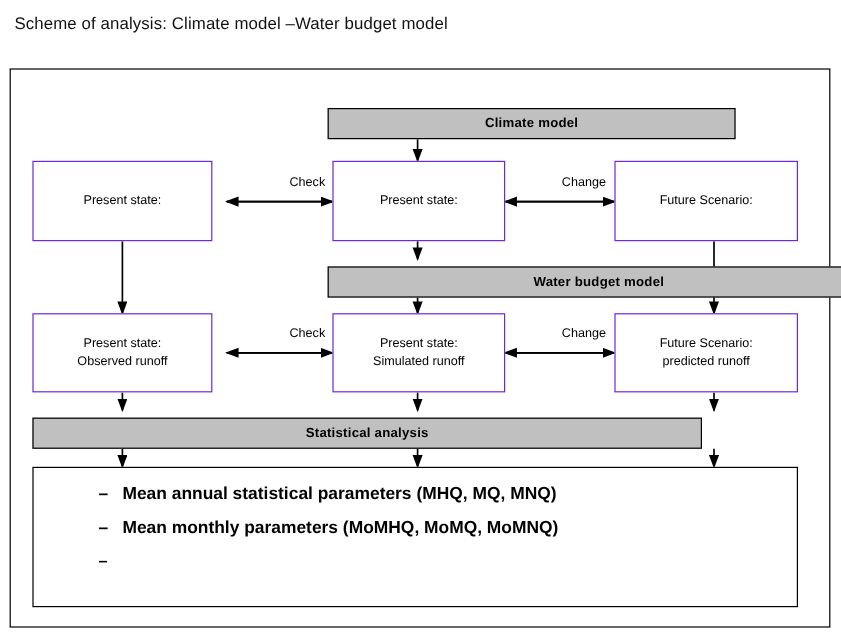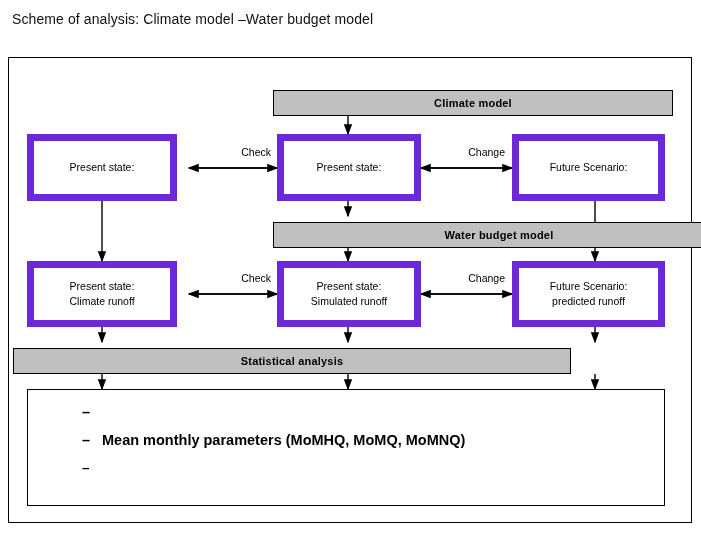--- a/index.html
+++ b/index.html
@@ -42,21 +42,21 @@
     display: flex;
     align-items: center;
     justify-content: center;
     font-size: 11px;
     font-weight: bold;
     letter-spacing: 0.2px;
   }
   .box {
     position: absolute;
     background: #ffffff;
-    border: 7px solid #6d28d9;
+    border: 1px solid #6d28d9;
     box-sizing: border-box;
     display: flex;
     flex-direction: column;
     align-items: center;
     justify-content: center;
     font-size: 10.5px;
     line-height: 15px;
   }
   .box span { display: block; white-space: nowrap; }
   .conn-label {
@@ -135,21 +135,21 @@
 
     <line x1="93" y1="269" x2="93" y2="284" stroke="#000000" stroke-width="1.4" marker-end="url(#ah)"></line>
     <line x1="339" y1="269" x2="339" y2="284" stroke="#000000" stroke-width="1.4" marker-end="url(#ah)"></line>
     <line x1="586" y1="269" x2="586" y2="284" stroke="#000000" stroke-width="1.4" marker-end="url(#ah)"></line>
 
     <line x1="93" y1="316" x2="93" y2="331" stroke="#000000" stroke-width="1.4" marker-end="url(#ah)"></line>
     <line x1="339" y1="316" x2="339" y2="331" stroke="#000000" stroke-width="1.4" marker-end="url(#ah)"></line>
     <line x1="586" y1="316" x2="586" y2="331" stroke="#000000" stroke-width="1.4" marker-end="url(#ah)"></line>
   </svg>
 
-  <div class="band" style="left:264px; top:32px; width:400px; height:26px;">
+  <div class="band" style="left:264px; top:32px; width:340px; height:26px;">
     <span>Climate model</span>
   </div>
 
   <div class="box" style="left:18px; top:76px; width:150px; height:67px;">
     <span>Present state:</span>
   </div>
 
   <div class="box" style="left:268px; top:76px; width:144px; height:67px;">
     <span>Present state:</span>
   </div>
@@ -160,43 +160,44 @@
 
   <div class="conn-label" style="left:186px; top:88px; width:76px;">Check</div>
   <div class="conn-label" style="left:420px; top:88px; width:76px;">Change</div>
 
   <div class="band" style="left:264px; top:164px; width:452px; height:26px;">
     <span>Water budget model</span>
   </div>
 
   <div class="box" style="left:18px; top:203px; width:150px; height:66px;">
     <span>Present state:</span>
-    <span>Climate runoff</span>
+    <span>Observed runoff</span>
   </div>
 
   <div class="box" style="left:268px; top:203px; width:144px; height:66px;">
     <span>Present state:</span>
     <span>Simulated runoff</span>
   </div>
 
   <div class="box" style="left:503px; top:203px; width:153px; height:66px;">
     <span>Future Scenario:</span>
     <span>predicted runoff</span>
   </div>
 
   <div class="conn-label" style="left:186px; top:214px; width:76px;">Check</div>
   <div class="conn-label" style="left:420px; top:214px; width:76px;">Change</div>
 
-  <div class="band" style="left:4px; top:290px; width:558px; height:26px;">
+  <div class="band" style="left:18px; top:290px; width:558px; height:26px;">
     <span>Statistical analysis</span>
   </div>
 
   <div class="results" style="left:18px; top:331px; width:638px; height:117px;">
     <div class="line">
       <span class="dash">–</span>
+      <span>Mean annual statistical parameters  (MHQ, MQ, MNQ)</span>
     </div>
     <div class="line">
       <span class="dash">–</span>
       <span>Mean monthly parameters (MoMHQ, MoMQ, MoMNQ)</span>
     </div>
     <div class="line small">
       <span class="dash">–</span>
     </div>
   </div>
 

